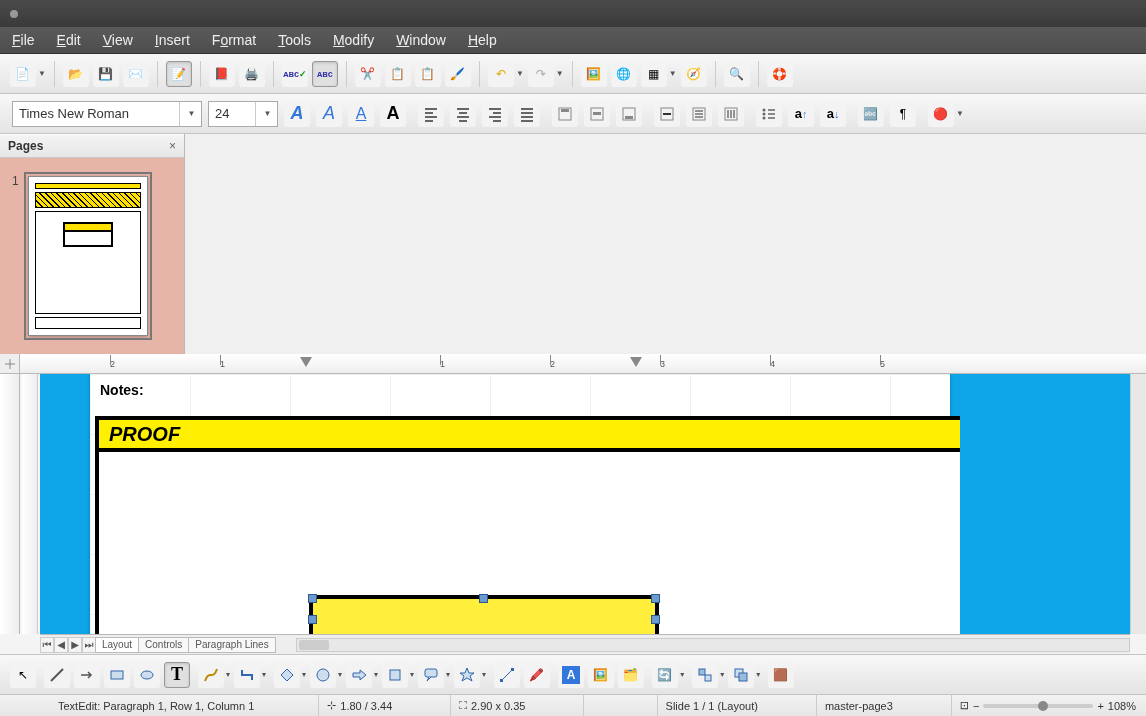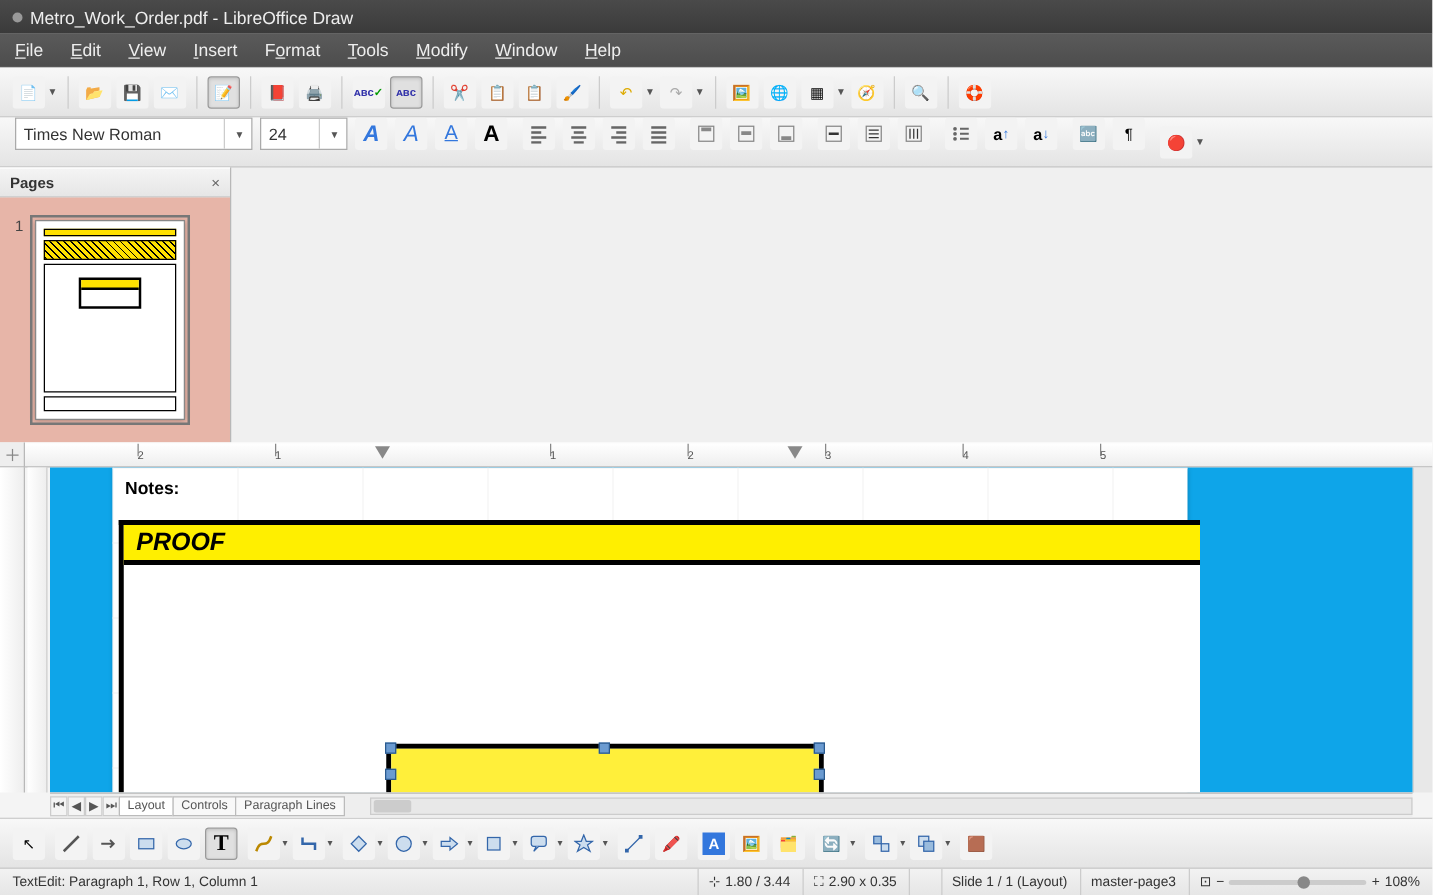--- a/index.html
+++ b/index.html
@@ -16,21 +16,21 @@
 
 
 .toolbar { height:40px; background:linear-gradient(#f8f8f8,#e4e4e4); border-bottom:1px solid #c4c4c4; display:flex; align-items:center; padding:0 10px; gap:4px;}
 .toolbar .sep{width:1px;height:26px;background:#ccc;margin:0 4px;}
 .tbtn{width:26px;height:26px;display:flex;align-items:center;justify-content:center;border:1px solid transparent;border-radius:3px;background:#f3f3f3;}
 .tbtn.active{border-color:#999;background:#e0e0e0;box-shadow:inset 0 1px 3px rgba(0,0,0,.15);}
 .dropbtn{display:flex;align-items:center;}
 .dropbtn .car{font-size:8px;color:#555;margin-left:2px;}
 
 
-.toolbar2 { height:40px; background:linear-gradient(#f8f8f8,#e4e4e4); border-bottom:1px solid #c4c4c4; display:flex; padding:0 12px; gap:6px;}
+.toolbar2 { height:40px; background:linear-gradient(#f8f8f8,#e4e4e4); border-bottom:1px solid #c4c4c4; display:flex; align-items:center; padding:0 12px; gap:6px;}
 .combo{height:26px;background:#fff;border:1px solid #aaa;display:flex;align-items:center;padding:0 6px;font-size:13px;color:#333;}
 .combo .car{font-size:8px;color:#555;margin-left:auto;padding-left:8px;border-left:1px solid #ccc;height:100%;display:flex;align-items:center;justify-content:center;width:16px;}
 
 
 .middle{display:flex;height:520px;flex-direction:column;}
 .pages-panel{width:185px;background:linear-gradient(#ececec,#e6e6e6);border-right:1px solid #b8b8b8;display:flex;flex-direction:column;}
 .pages-hdr{height:24px;background:linear-gradient(#f4f4f4,#e6e6e6);border-bottom:1px solid #c8c8c8;display:flex;align-items:center;padding:0 8px;font-weight:bold;color:#333;border-top:1px solid #fff;}
 .pages-hdr .x{margin-left:auto;font-family:sans-serif;color:#666;cursor:pointer;font-weight:normal;}
 .pages-body{flex:1;background:#e7b5a8;padding:18px 28px;overflow:auto;}
 .thumb-wrap{position:relative;}
@@ -76,35 +76,34 @@
 .canvas-tabs .tab.active{background:#fff;font-weight:normal;}
 .canvas-tabs .hscroll{margin-left:20px;flex:1;height:14px;background:#e8e8e8;border:1px solid #ccc;position:relative;}
 .canvas-tabs .hscroll .th{position:absolute;left:2px;top:1px;width:30px;height:10px;background:#ccc;border-radius:2px;}
 .vscroll{position:absolute;top:20px;right:0;bottom:20px;width:16px;background:#e8e8e8;border-left:1px solid #ccc;}
 
 
 .btoolbar{height:40px;background:linear-gradient(#f8f8f8,#e4e4e4);border-top:1px solid #c4c4c4;display:flex;align-items:center;padding:0 10px;gap:4px;}
 
 
 .statusbar{height:22px;background:linear-gradient(#f2f2f2,#e6e6e6);border-top:1px solid #c4c4c4;display:flex;align-items:center;padding:0 10px;font-size:11px;color:#333;gap:10px;}
-.statusbar .sc{display:flex;align-items:center;gap:4px;border-left:1px solid #ccc;padding-left:8px;height:100%;}
+.statusbar .sc{display:flex;align-items:center;gap:4px;border-left:1px solid #ccc;padding-left:8px;height:100%;margin-left:48px;}
 .statusbar .sc:first-child{border-left:none;padding-left:0;}
 .zoom-slider{width:110px;height:4px;background:#ccc;position:relative;border-radius:2px;}
 .zoom-slider .zdot{width:10px;height:10px;background:#888;border-radius:50%;position:absolute;top:-3px;left:50%;}
 
 
 .ico{width:18px;height:18px;display:flex;align-items:center;justify-content:center;}
 svg{display:block;}
 </style>
 </head>
 <body>
 
 <div class="titlebar">
   <span class="dot"></span>
-  <span>Metro_Work_Order.pdf - LibreOffice Draw</span>
 </div>
 
 <div class="menubar">
   <span class="mitem"><u>F</u>ile</span>
   <span class="mitem"><u>E</u>dit</span>
   <span class="mitem"><u>V</u>iew</span>
   <span class="mitem"><u>I</u>nsert</span>
   <span class="mitem">F<u>o</u>rmat</span>
   <span class="mitem"><u>T</u>ools</span>
   <span class="mitem"><u>M</u>odify</span>

